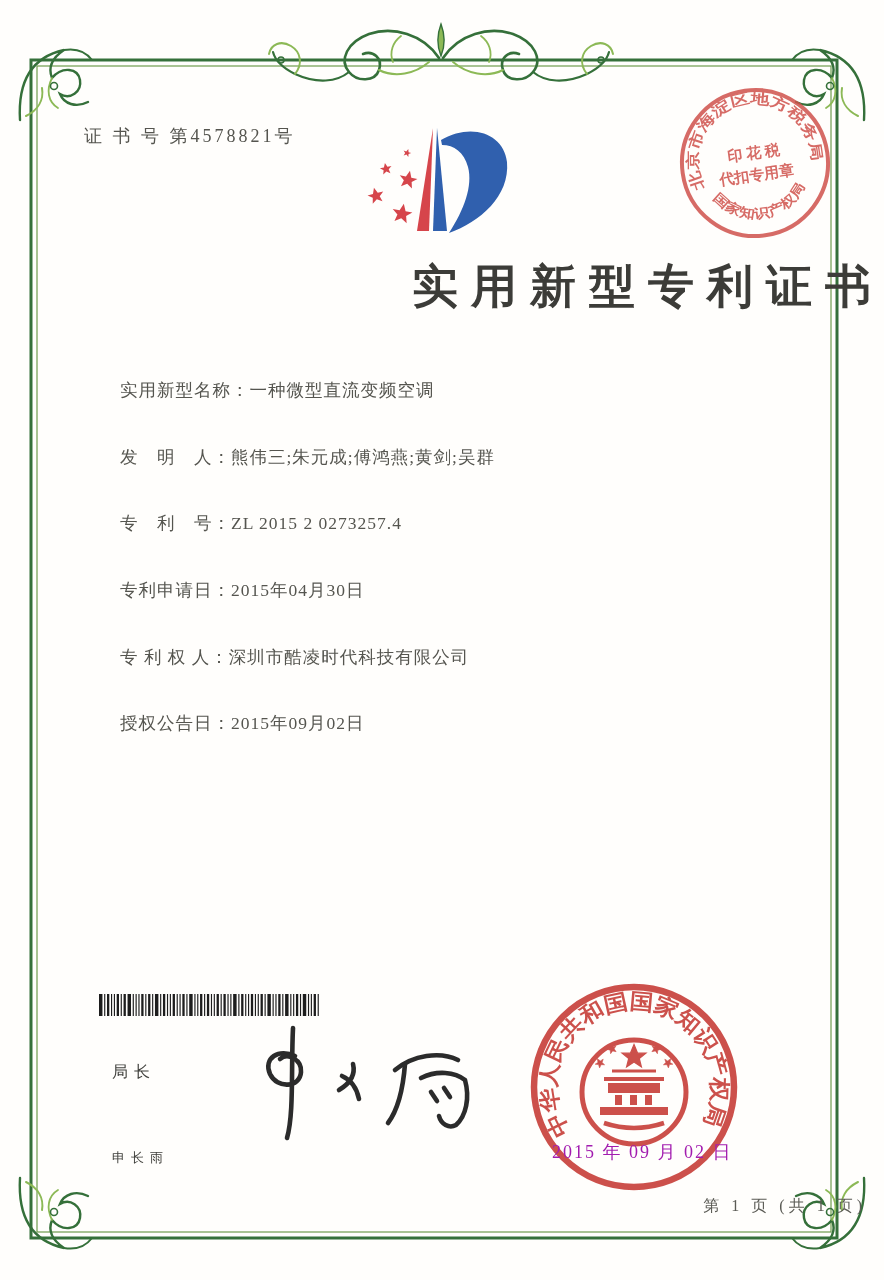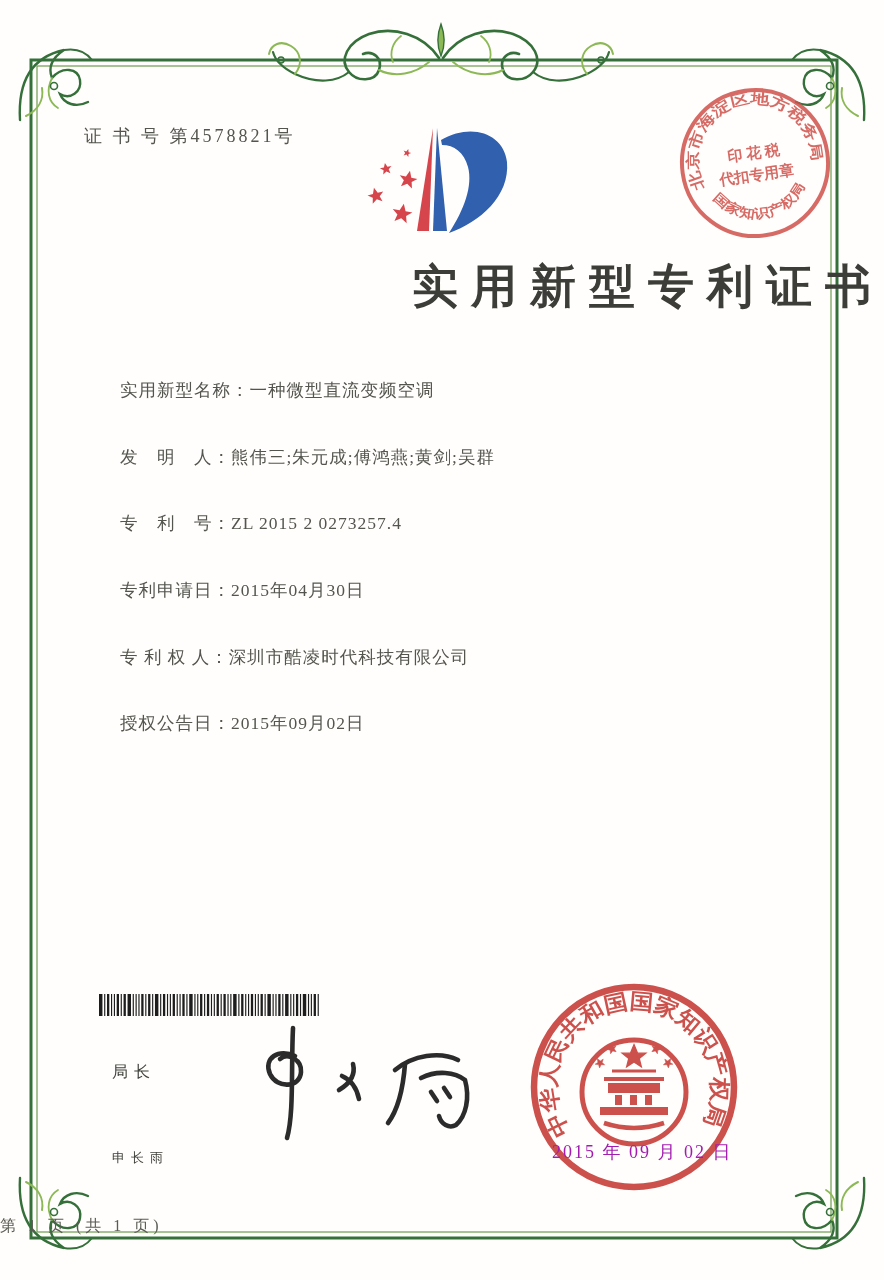--- a/index.html
+++ b/index.html
@@ -21,21 +21,21 @@
   .f-row:nth-child(5){top:267px;text-align:center;}
   .f-row:nth-child(6){top:333px;}
   .f-label{letter-spacing:1px;margin-left:36px;}
   .f-value{letter-spacing:1px;}
   .body-text{left:84px;top:760px;width:720px;}
   .body-text p{margin:0 0 6px 0;font-size:17px;line-height:1.62;text-indent:2em;
                text-align:justify;color:#53534d;letter-spacing:0.5px;}
   .officer-title{left:112px;top:1062px;font-size:16px;letter-spacing:6px;color:#3f3f3b;}
   .officer-name{left:112px;top:1101px;font-size:13px;letter-spacing:6px;color:#3f3f3b;margin-top:48px;}
   .seal-date{left:552px;top:1140px;font-size:18px;letter-spacing:2px;color:#a21caf;z-index:6;}
-  .footer{left:0;top:1196px;width:866px;text-align:left;font-size:16px;letter-spacing:4px;color:#5b5b55;margin-top:20px;}
+  .footer{left:0;top:1196px;width:866px;text-align:right;font-size:16px;letter-spacing:4px;color:#5b5b55;}
   .barcode-box{left:99px;top:994px;width:250px;height:24px;overflow:hidden;}
   svg{display:block;}
 </style>
 </head>
 <body>
 
 <div class="page">
 
   <svg class="abs" style="left:0;top:0" width="884" height="1280" viewBox="0 0 884 1280">
     <defs>

